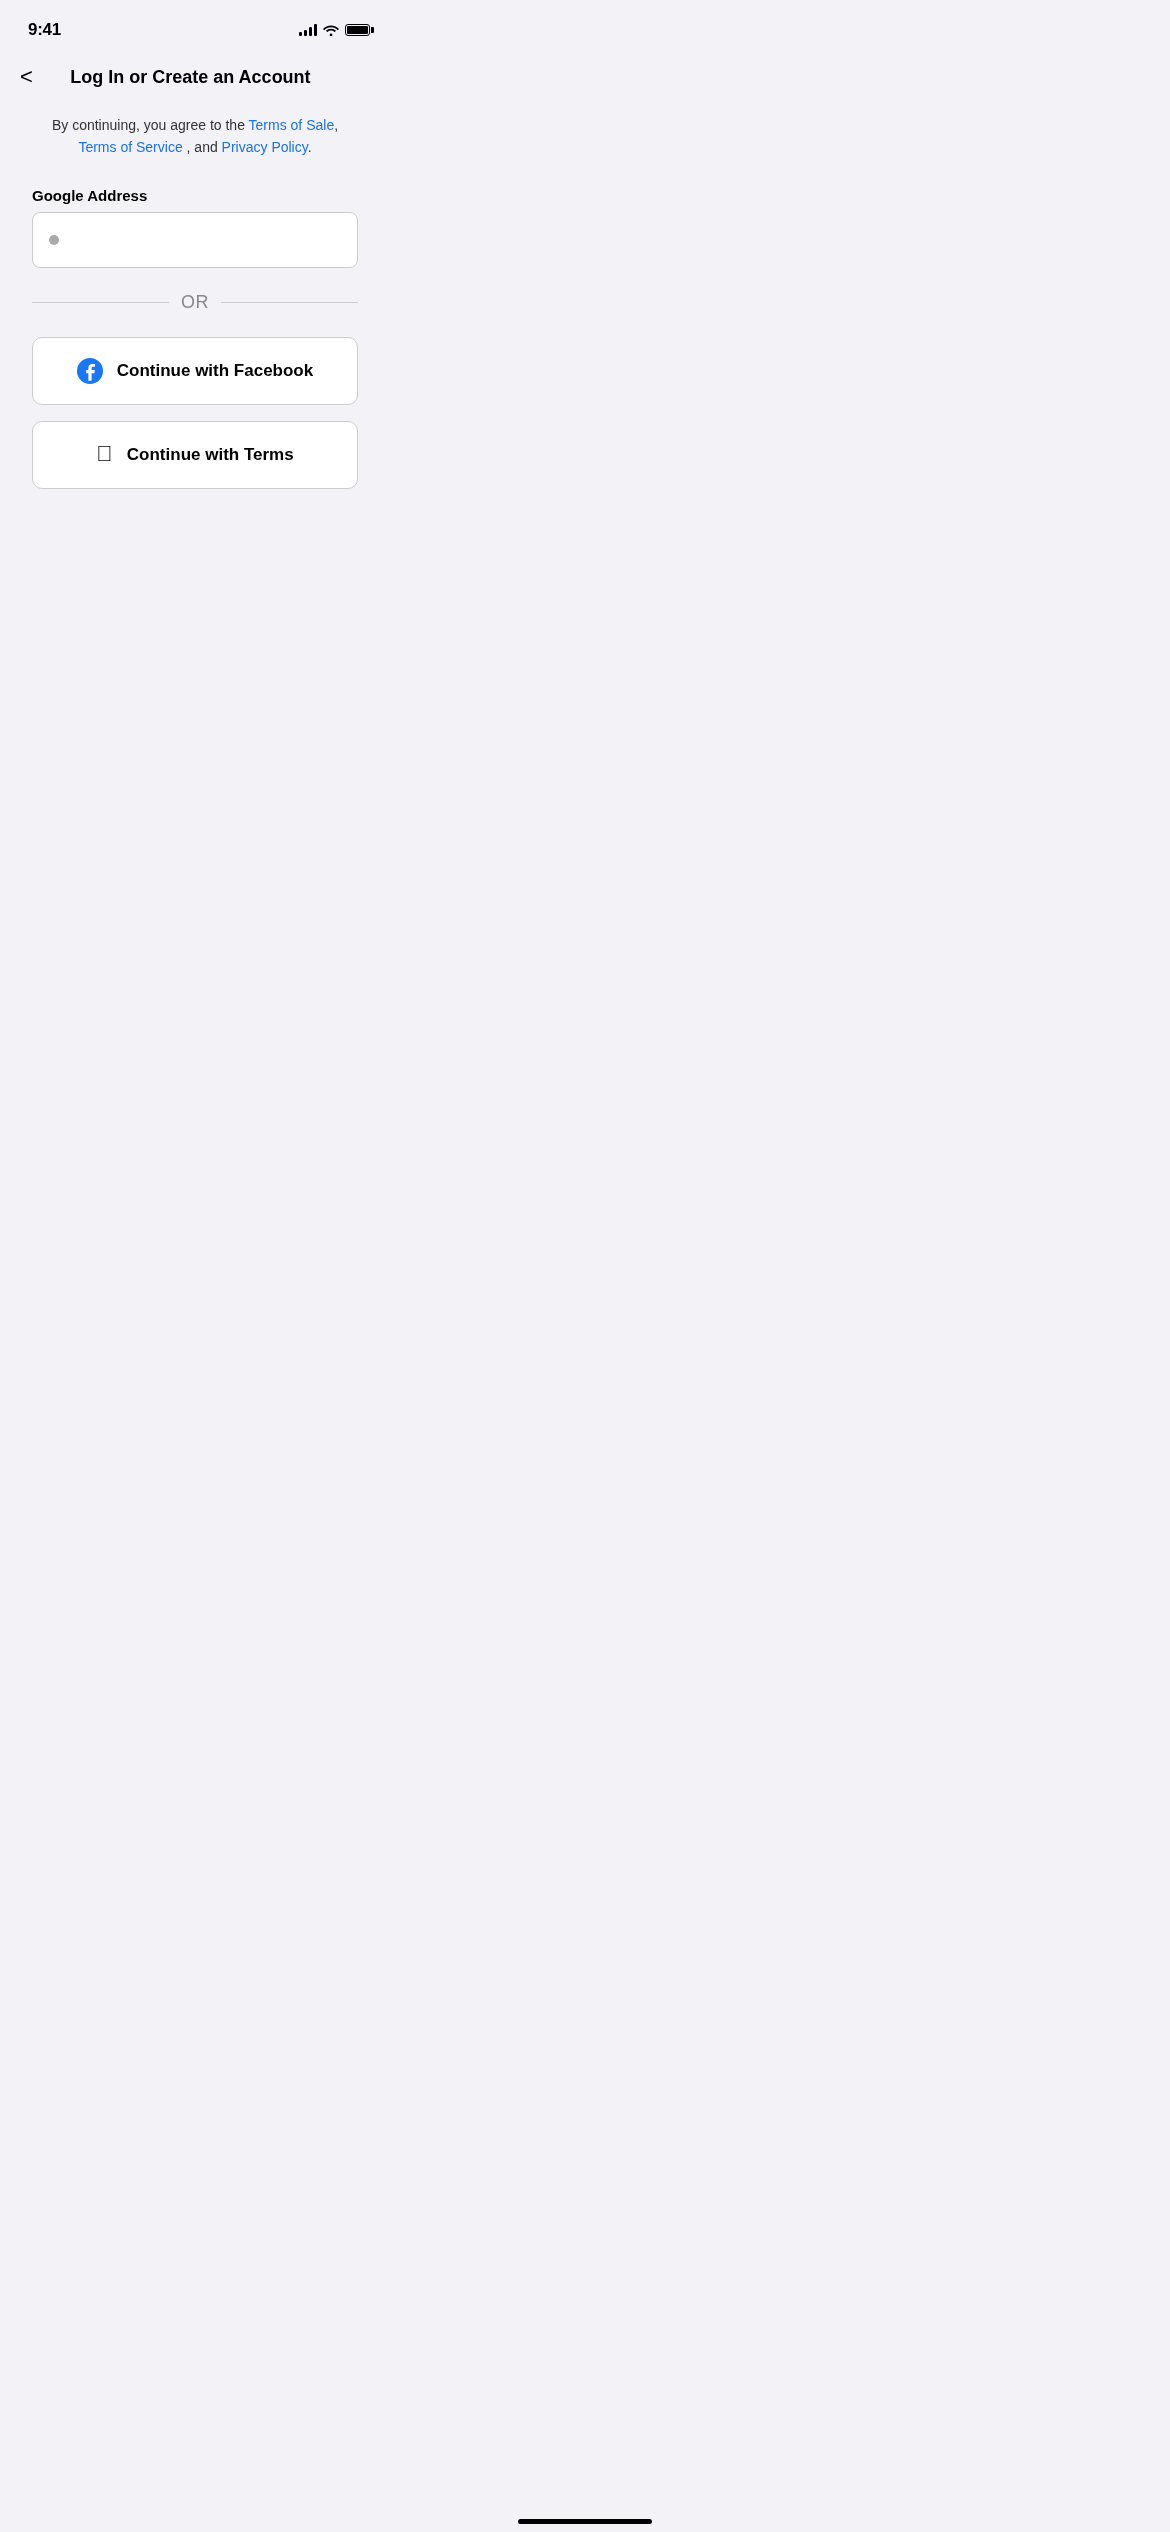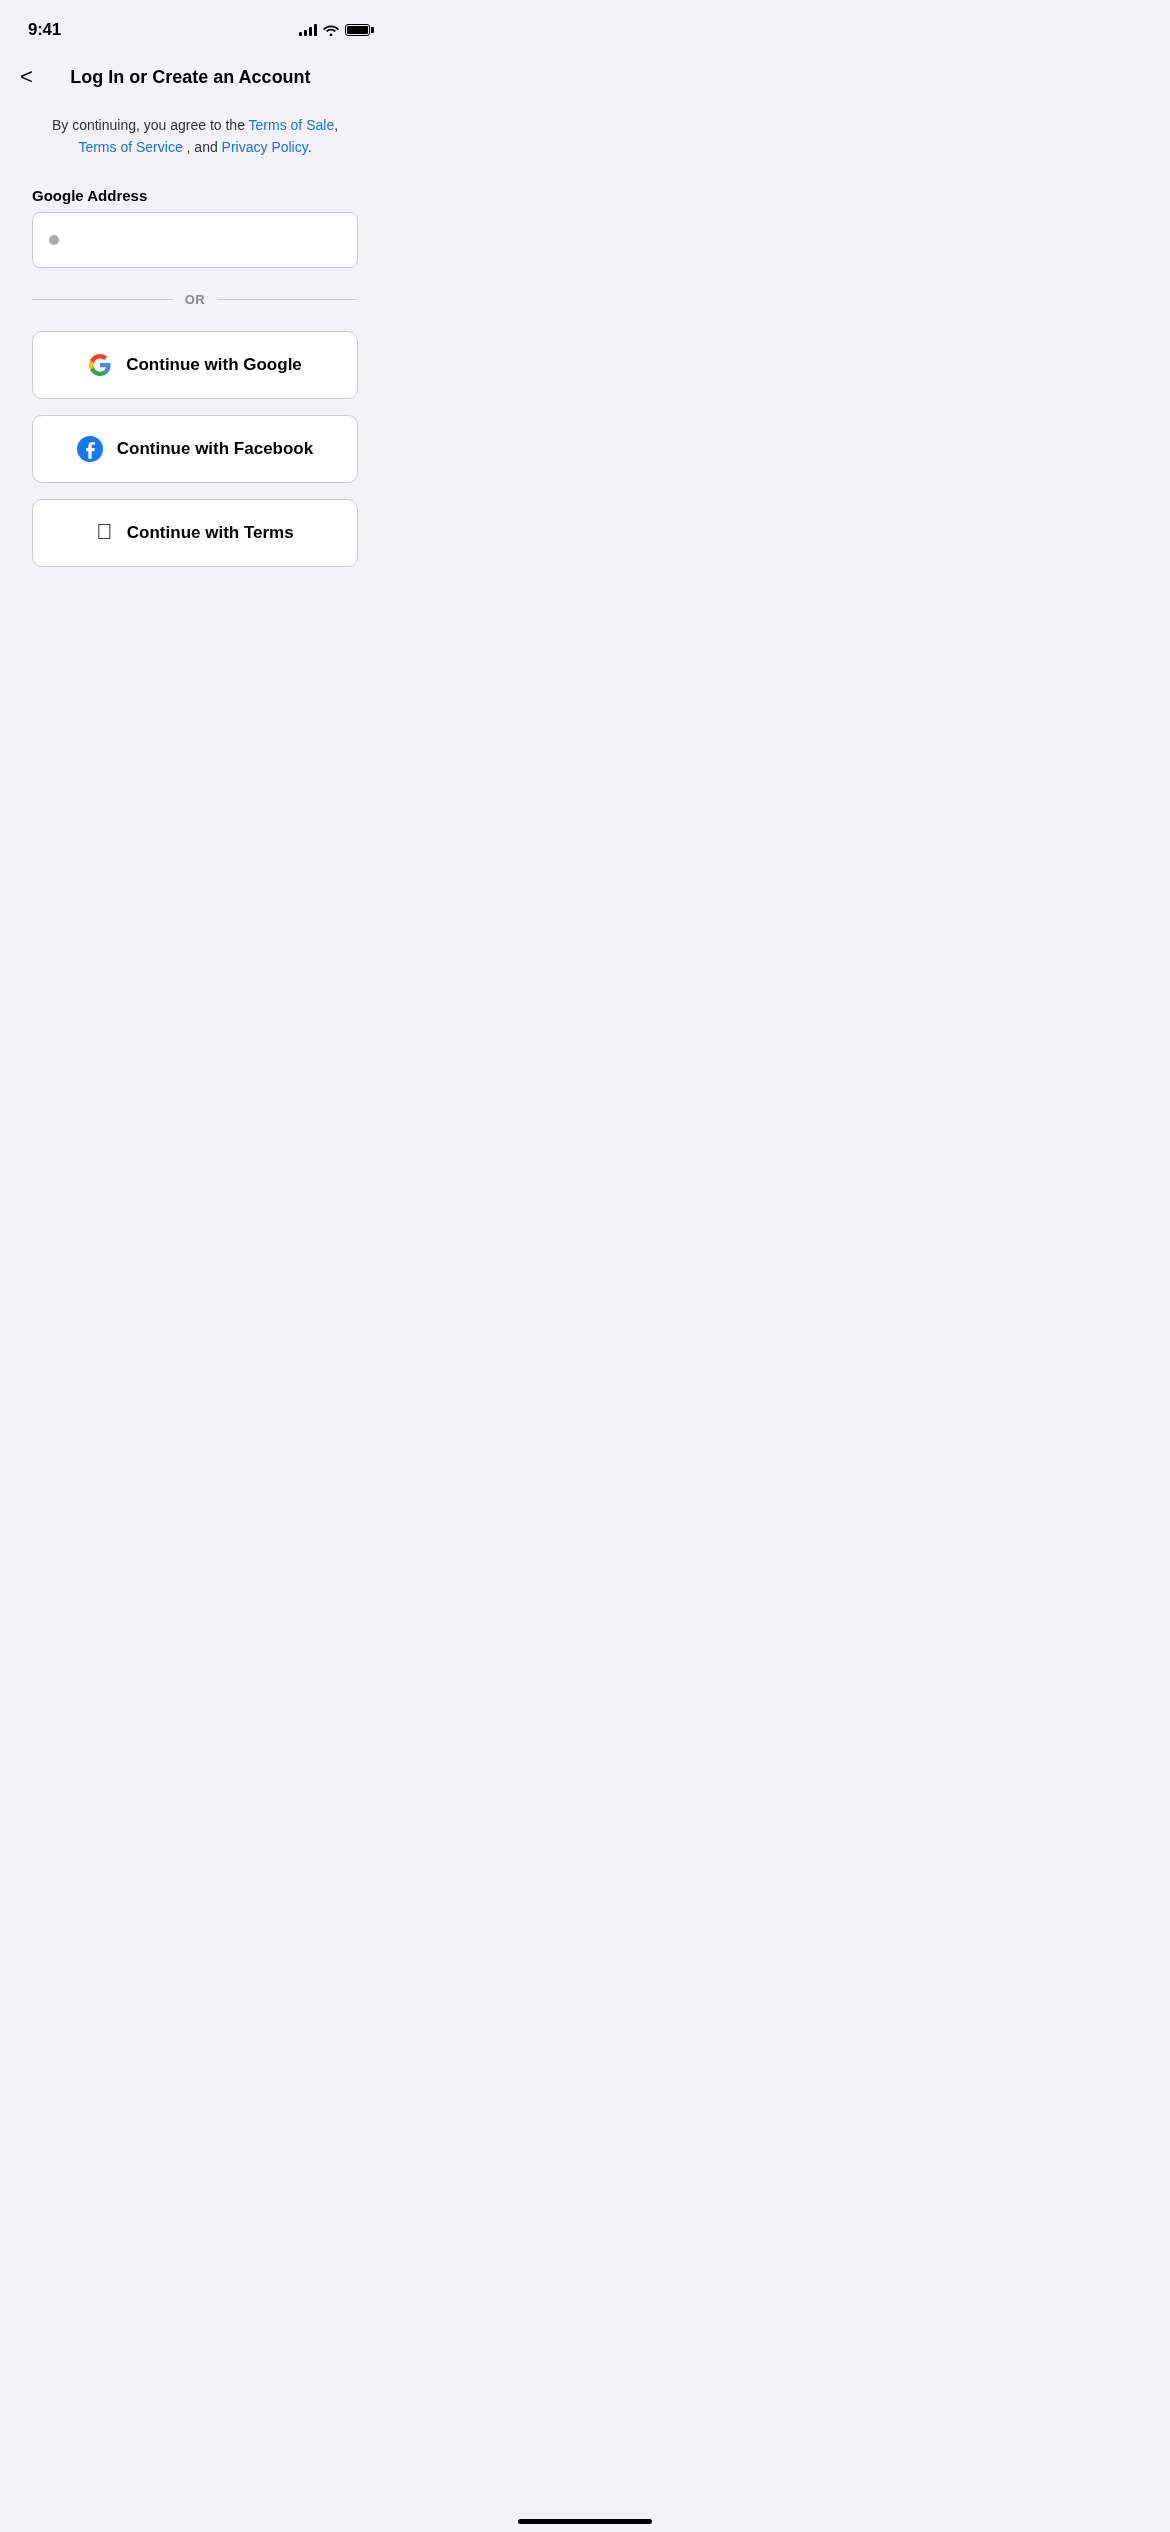--- a/index.html
+++ b/index.html
@@ -180,23 +180,23 @@
       margin: 24px 0;
     }
 
     .divider-line {
       flex: 1;
       height: 1px;
       background: #ccc;
     }
 
     .or-text {
-      font-size: 13px;
+      font-size: 18px;
       color: #888;
-      font-weight: 700;
+      font-weight: 400;
       letter-spacing: 0.5px;
     }
 
     .social-btn {
       width: 100%;
       height: 68px;
       background: #fff;
       border: 1px solid #ccc;
       border-radius: 10px;
       display: flex;
@@ -295,29 +295,20 @@
   
 
   
   <div class="or-divider">
     <div class="divider-line"></div>
     <span class="or-text">OR</span>
     <div class="divider-line"></div>
   </div>
 
   
-  <button class="social-btn">
-    <svg class="google-icon" viewBox="0 0 24 24" xmlns="http://www.w3.org/2000/svg">
-      <path d="M22.56 12.25c0-.78-.07-1.53-.2-2.25H12v4.26h5.92c-.26 1.37-1.04 2.53-2.21 3.31v2.77h3.57c2.08-1.92 3.28-4.74 3.28-8.09z" fill="#4285F4"></path>
-      <path d="M12 23c2.97 0 5.46-.98 7.28-2.66l-3.57-2.77c-.98.66-2.23 1.06-3.71 1.06-2.86 0-5.29-1.93-6.16-4.53H2.18v2.84C3.99 20.53 7.7 23 12 23z" fill="#34A853"></path>
-      <path d="M5.84 14.09c-.22-.66-.35-1.36-.35-2.09s.13-1.43.35-2.09V7.07H2.18C1.43 8.55 1 10.22 1 12s.43 3.45 1.18 4.93l2.85-2.22.81-.62z" fill="#FBBC05"></path>
-      <path d="M12 5.38c1.62 0 3.06.56 4.21 1.64l3.15-3.15C17.45 2.09 14.97 1 12 1 7.7 1 3.99 3.47 2.18 7.07l3.66 2.84c.87-2.6 3.3-4.53 6.16-4.53z" fill="#EA4335"></path>
-    </svg>
-    <span>Continue with Google</span>
-  </button>
 
   
   <button class="social-btn">
     <svg class="facebook-icon" viewBox="0 0 24 24" xmlns="http://www.w3.org/2000/svg">
       <circle cx="12" cy="12" r="12" fill="#1877F2"></circle>
       <path d="M16.5 8H14.5C13.95 8 13.5 8.45 13.5 9V11H16.5L16 14H13.5V21H10.5V14H8.5V11H10.5V9C10.5 7.07 12.07 5.5 14 5.5H16.5V8Z" fill="white"></path>
     </svg>
     <span>Continue with Facebook</span>
   </button>
 

